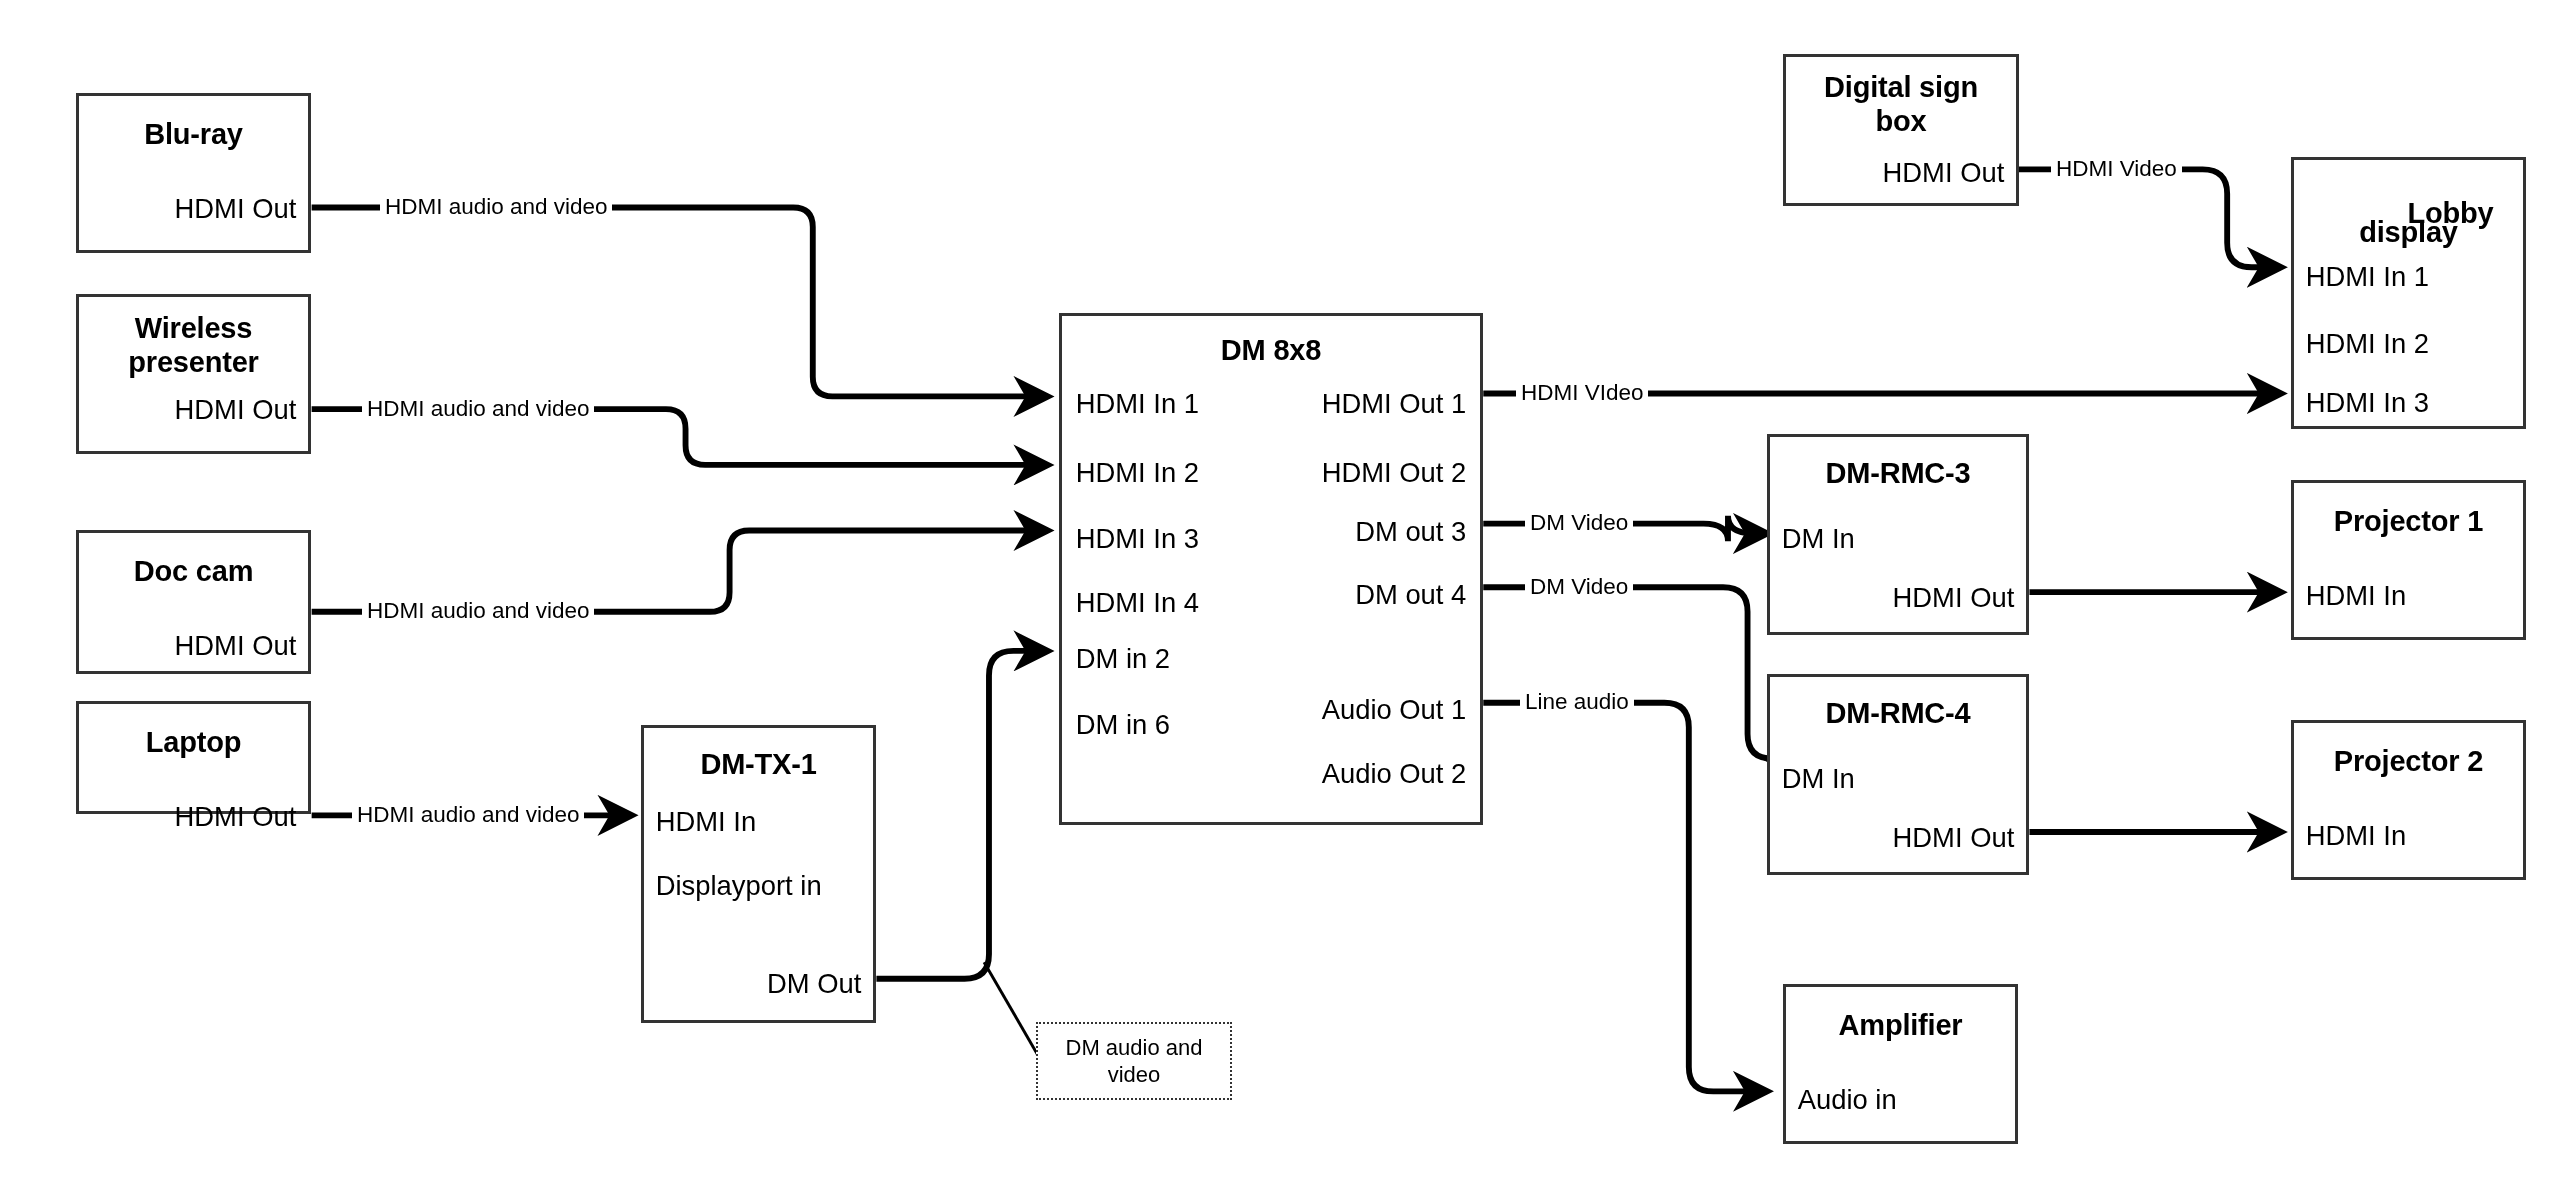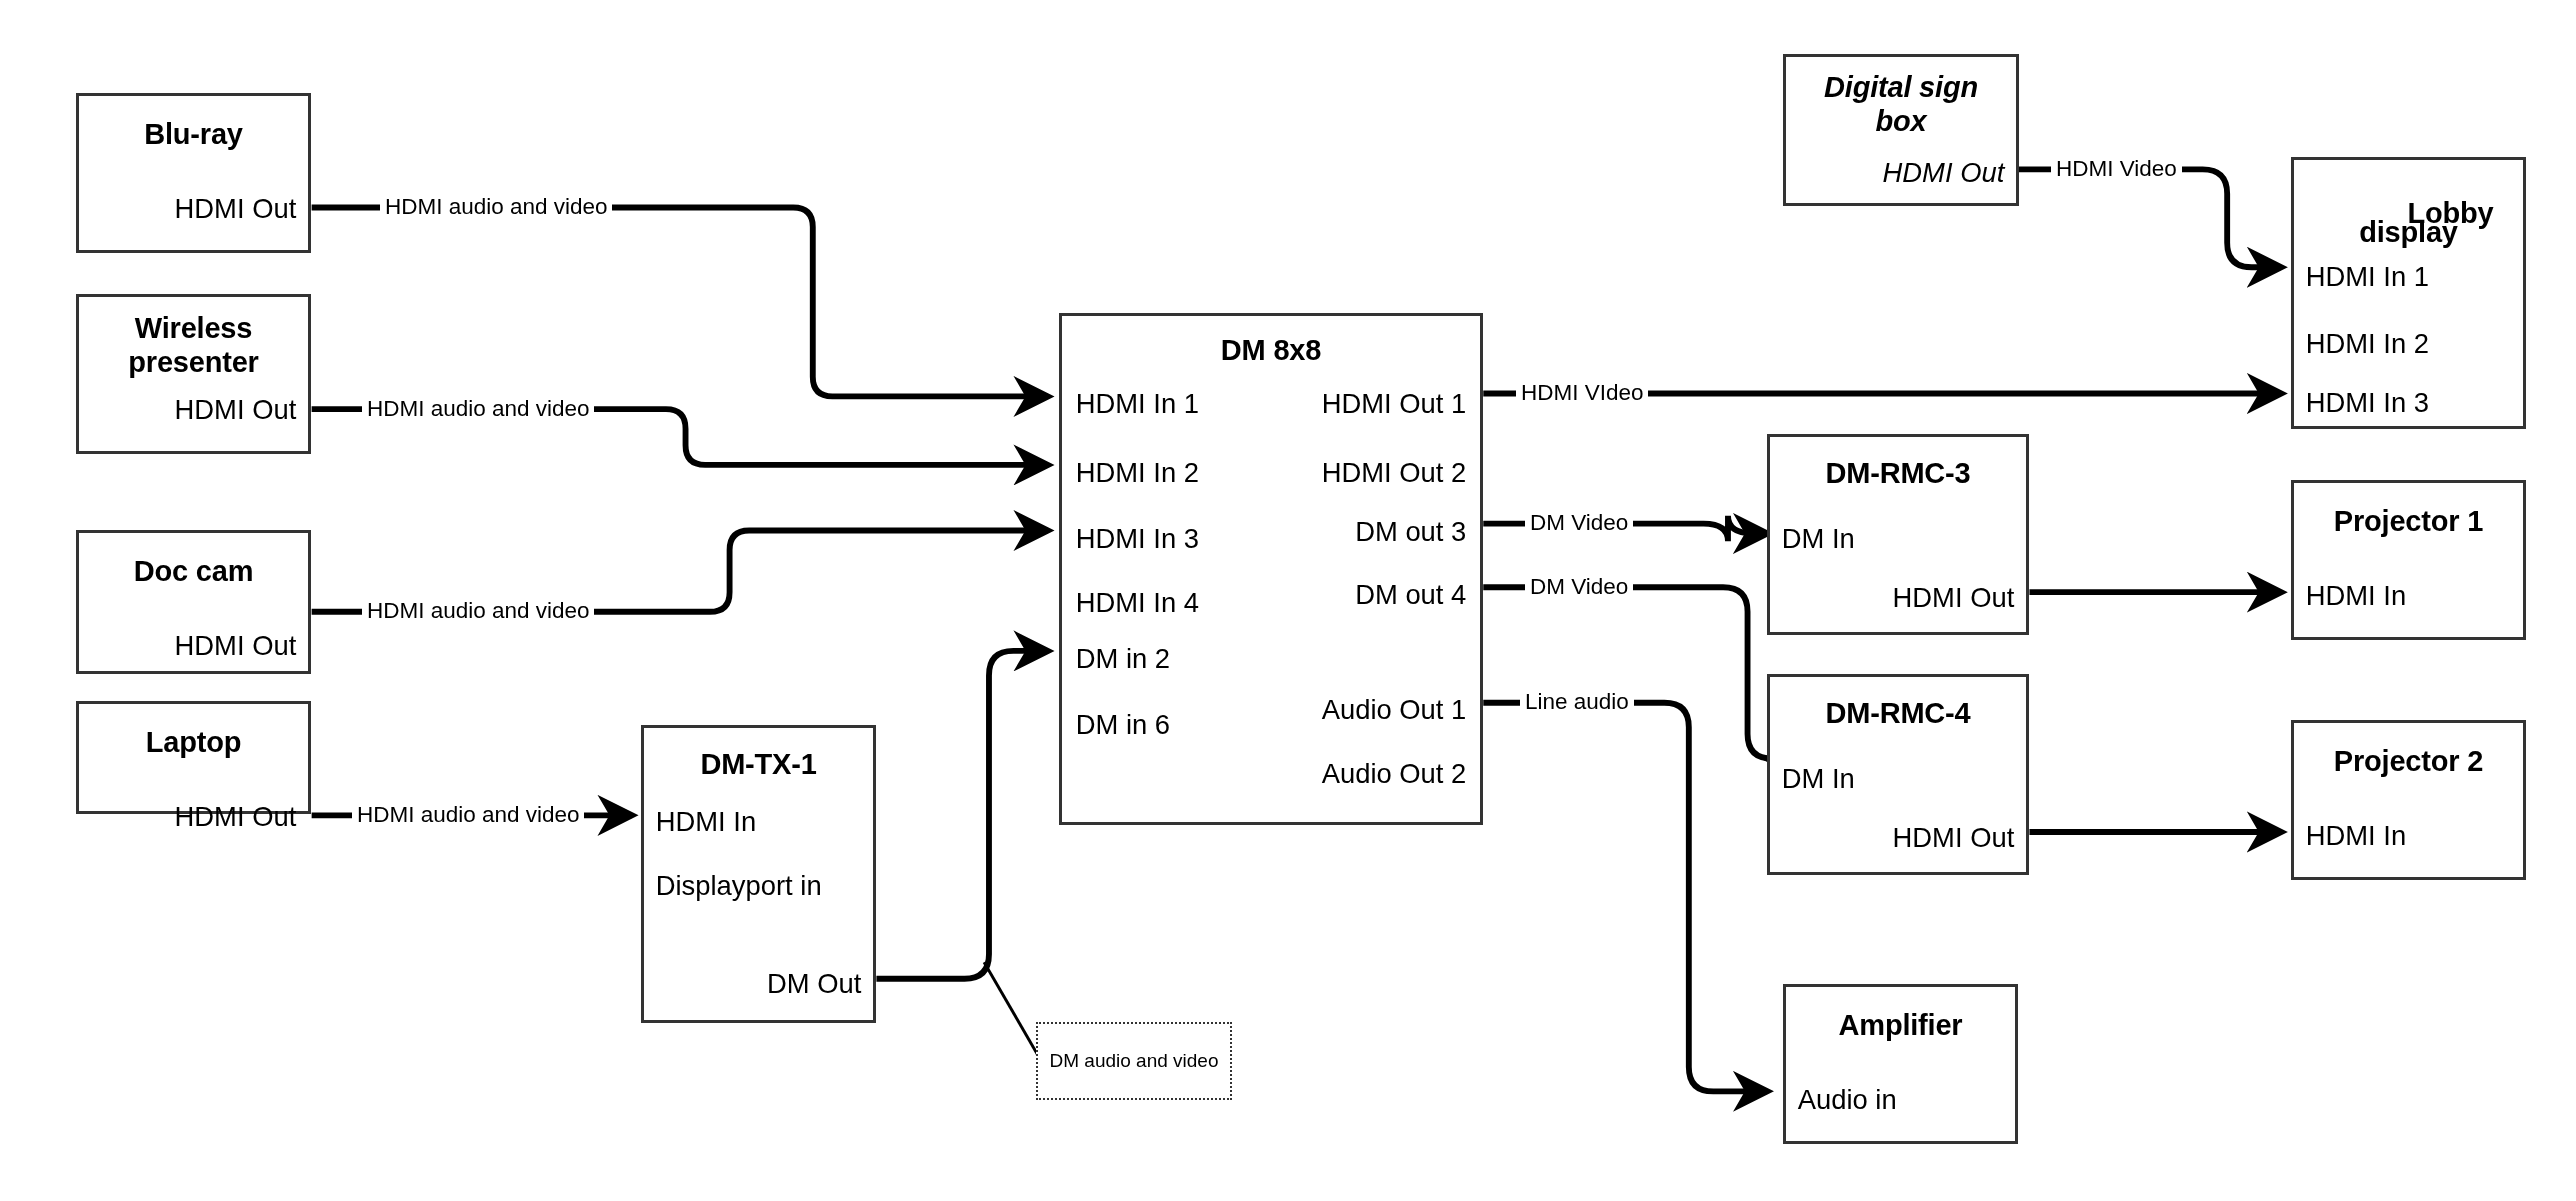--- a/index.html
+++ b/index.html
@@ -58,21 +58,21 @@
     background: #ffffff;
     padding: 0 4.9px;
     line-height: 1;
     z-index: 3;
   }
   .note-box {
     position: absolute;
     box-sizing: border-box;
     border: 2.9px dotted #333333;
     background: #ffffff;
-    font-size: 19px;
+    font-size: 22px;
     color: #000000;
     text-align: center;
     line-height: 1.25;
     display: flex;
     align-items: center;
     justify-content: center;
     z-index: 2;
   }
 </style>
 </head>
@@ -153,21 +153,21 @@
     <div class="port left" style="left:13.7px; top:395px;">DM in 6</div>
 
     <div class="port right" style="right:13.7px; top:74px;">HDMI Out 1</div>
     <div class="port right" style="right:13.7px; top:143px;">HDMI Out 2</div>
     <div class="port right" style="right:13.7px; top:202px;">DM out 3</div>
     <div class="port right" style="right:13.7px; top:265px;">DM out 4</div>
     <div class="port right" style="right:13.7px; top:380px;">Audio Out 1</div>
     <div class="port right" style="right:13.7px; top:444px;">Audio Out 2</div>
   </div>
 
-  <div class="box" style="left:1783px; top:54px; width:236px; height:152px;font-style:italic;">
+  <div class="box" style="left:1783px; top:54px; width:236px; height:152px;">
     <div class="box-title" style="top:13.7px;">Digital sign</div>
     <div class="box-title" style="top:48px;">box</div>
     <div class="port right" style="right:11.7px; top:102px;">HDMI Out</div>
   </div>
 
   <div class="box" style="left:2291px; top:157px; width:235px; height:272px;">
     <div class="box-title" style="top:37px;padding-left:42px;">Lobby</div>
     <div class="box-title" style="top:56px;">display</div>
     <div class="port left" style="left:11.7px; top:103px;">HDMI In 1</div>
     <div class="port left" style="left:11.7px; top:170px;">HDMI In 2</div>

